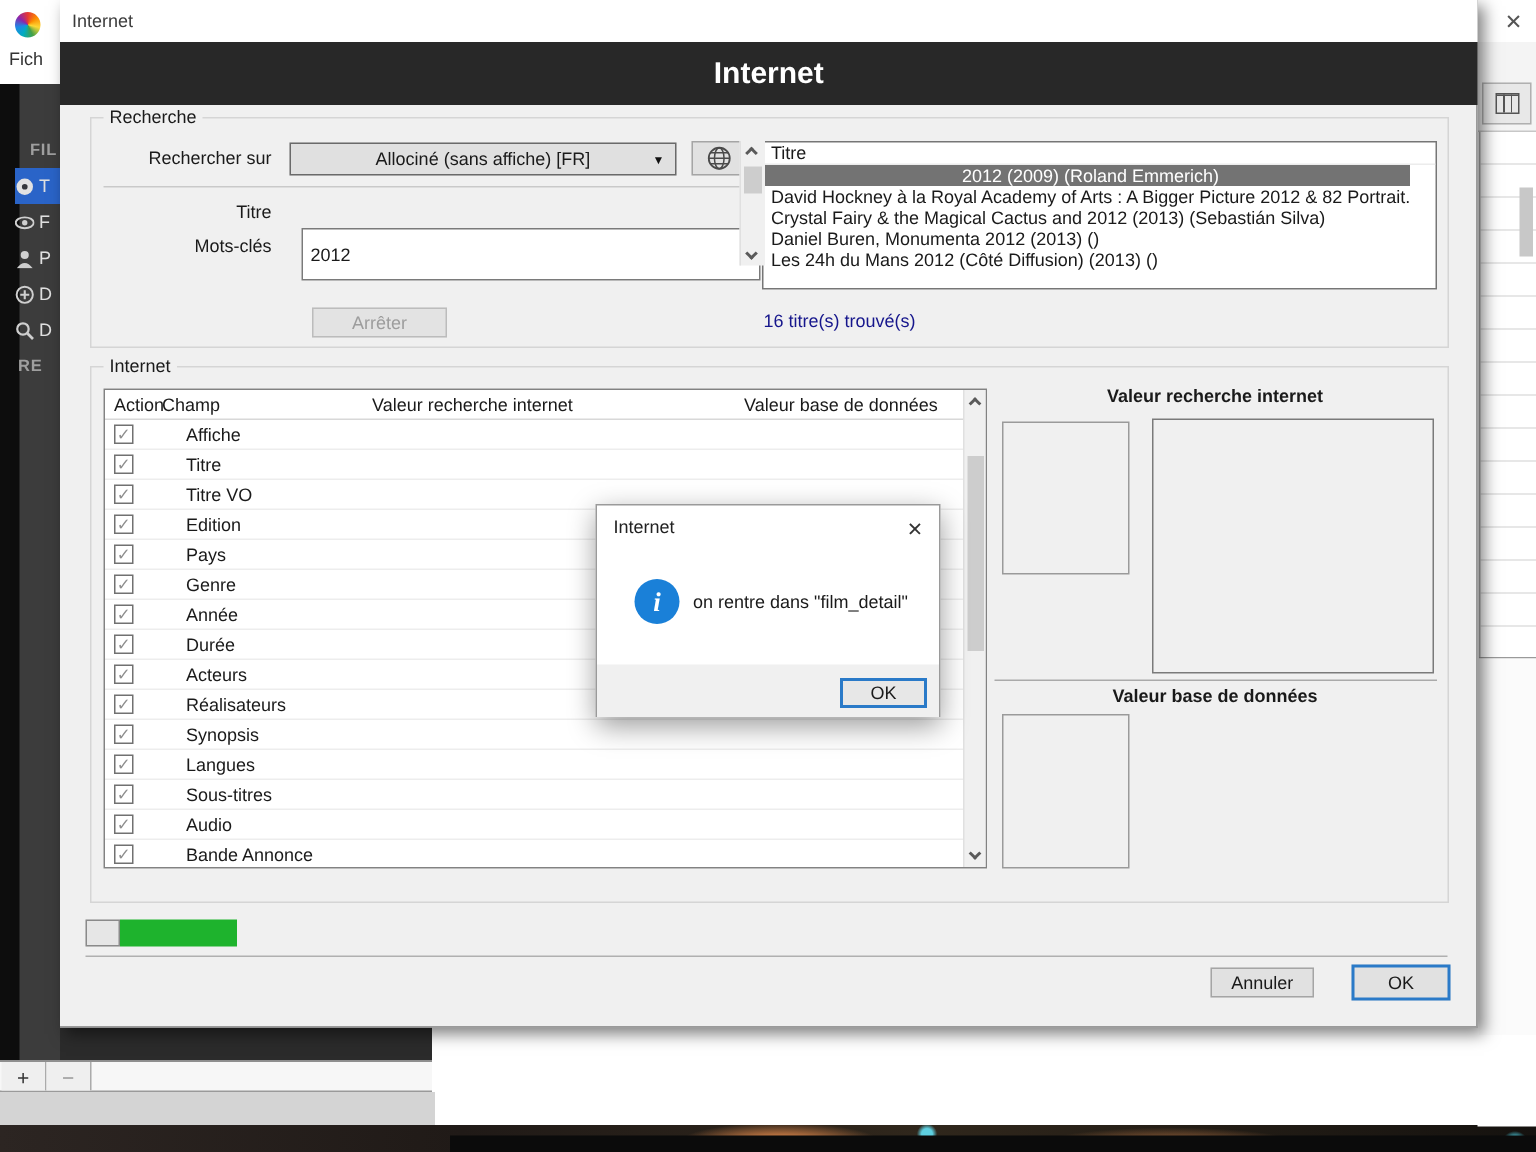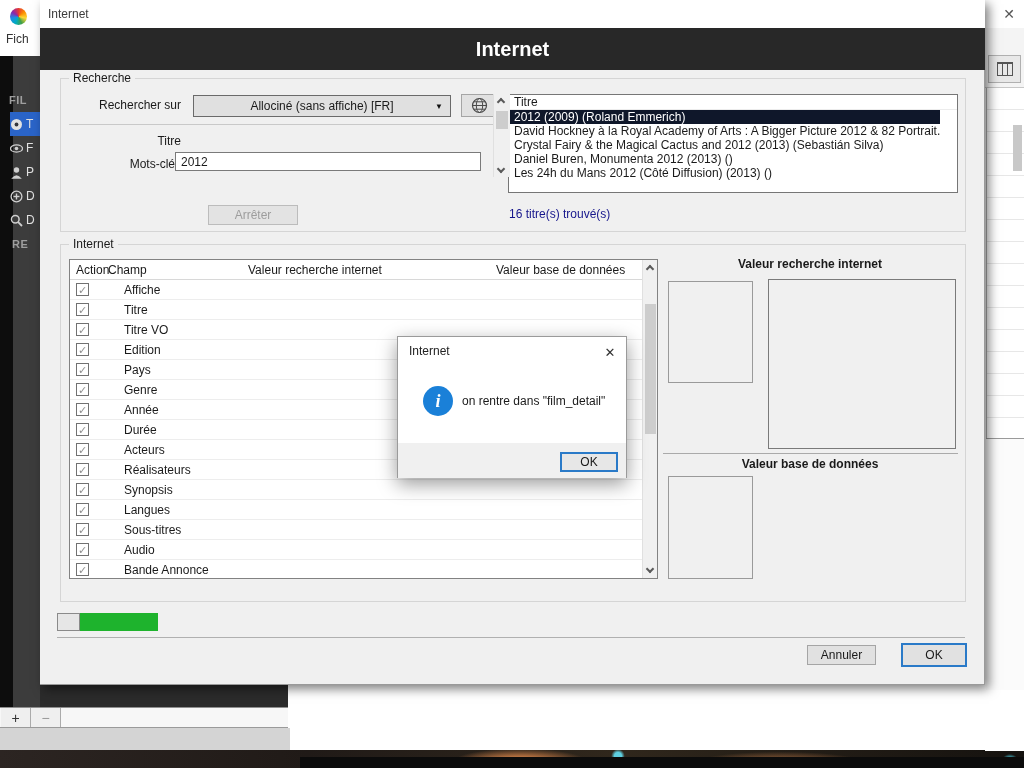--- a/index.html
+++ b/index.html
@@ -8,21 +8,21 @@
          font-family:"Liberation Sans",sans-serif;font-size:12px;color:#1a1a1a;background:#1a1a1a;}
   .abs{position:absolute;}
 
   
   #bg-topleft{left:0;top:0;width:40px;height:56px;background:#fff;}
   #bg-app-icon{left:10px;top:8px;width:17px;height:17px;border-radius:50%;
      background:conic-gradient(#e53935,#fb8c00,#fdd835,#43a047,#00acc1,#1e88e5,#8e24aa,#e53935);}
   #bg-file-menu{left:6px;top:32px;color:#333;}
   #bg-sidebar{left:0;top:56px;width:40px;height:651px;background:#3c3c3c;overflow:hidden;}
   #bg-sidebar-black{left:0;top:0;width:13px;height:651px;background:#0d0d0d;}
-  .sb-group{left:9px;font-weight:bold;font-size:11px;color:#9f9f9f;letter-spacing:.5px;}
+  .sb-group{left:20px;font-weight:bold;font-size:11px;color:#9f9f9f;letter-spacing:.5px;}
   .sb-item{left:10px;width:30px;height:24px;display:flex;align-items:center;gap:3px;color:#e0e0e0;}
   .sb-item.sel{background:#2a64c8;}
   .sb-item svg{flex:0 0 auto;}
   #bg-botband{left:40px;top:685px;width:250px;height:22px;background:#2b2b2b;}
   #bg-white-bottom{left:288px;top:685px;width:736px;height:66px;background:#fff;}
   #bg-toolbar{left:0;top:707px;width:288px;height:21px;background:#f7f7f7;border-top:1px solid #8f8f8f;border-bottom:1px solid #9a9a9a;}
   .tb-btn{top:708px;width:30px;height:19px;background:#efefef;border-right:1px solid #ababab;
           display:flex;align-items:center;justify-content:center;font-size:14px;color:#333;}
   #bg-grayblock{left:0;top:728px;width:290px;height:23px;background:#d4d4d4;}
   #bg-wallpaper{left:0;top:750px;width:1024px;height:18px;
@@ -63,30 +63,30 @@
   .group-label{position:absolute;left:8px;top:-8px;background:#f0f0f0;padding:0 4px;color:#1a1a1a;}
 
   #grp-search{left:20px;top:78px;width:906px;height:154px;text-decoration:underline;}
   .form-label{left:10px;width:110px;text-align:right;color:#1a1a1a;}
   #cb-provider{left:132px;top:16px;width:258px;height:22px;background:#e0e0e0;border:1px solid #6a6a6a;
       display:flex;align-items:center;justify-content:center;}
   #cb-provider .arrow{position:absolute;right:7px;top:6px;font-size:8px;color:#111;}
   #btn-globe{left:400px;top:15px;width:37px;height:23px;background:#e1e1e1;border:1px solid #a5a5a5;
       display:flex;align-items:center;justify-content:center;}
   #sep-search{left:8px;top:45px;width:432px;height:1px;background:#c9c9c9;}
-  #inp-keywords{left:114px;top:73px;width:306px;height:19px;background:#fff;border:1px solid #7a7a7a;
+  #inp-keywords{left:140px;top:73px;width:306px;height:35px;background:#fff;border:1px solid #7a7a7a;
       display:flex;align-items:center;padding-left:5px;}
   .pushbtn{background:#e1e1e1;border:1px solid #a5a5a5;display:flex;align-items:center;justify-content:center;color:#1a1a1a;}
   #btn-stop{left:147px;top:126px;width:90px;height:20px;border-color:#bcbcbc;color:#9d9d9d;background:#e3e3e3;}
   #btn-launch{left:253px;top:126px;width:164px;height:20px;}
 
   #listbox{left:447px;top:15px;width:450px;height:99px;background:#fff;border:1px solid #767676;overflow:hidden;}
   #list-header{height:15px;line-height:15px;padding-left:5px;border-bottom:1px solid #ececec;}
   .lrow{height:14px;line-height:14px;padding-left:5px;white-space:nowrap;overflow:hidden;width:431px;}
-  .lrow.sel{background:#0f172a;color:#fff;}
+  .lrow.sel{background:#737373;color:#fff;text-align:center;}
   #list-sb{left:432px;top:15px;width:17px;height:83px;background:#f0f0f0;border-left:1px solid #e0e0e0;}
   .chev{position:absolute;width:6px;height:6px;border-left:2px solid #5a5a5a;border-top:2px solid #5a5a5a;}
   .chev.up{transform:rotate(45deg);}
   .chev.down{transform:rotate(225deg);}
   #list-thumb{left:2px;top:17px;width:12px;height:18px;background:#cdcdcd;position:absolute;}
   #results-count{left:448px;top:128px;color:#16168c;}
 
   #grp-internet{left:20px;top:244px;width:906px;height:358px;}
   #ftable{left:8px;top:14px;width:589px;height:320px;background:#fff;border:1px solid #828282;overflow:hidden;}
   #ftable-header{position:absolute;left:0;top:0;width:572px;height:20px;border-bottom:1px solid #d8d8d8;background:#fff;}

